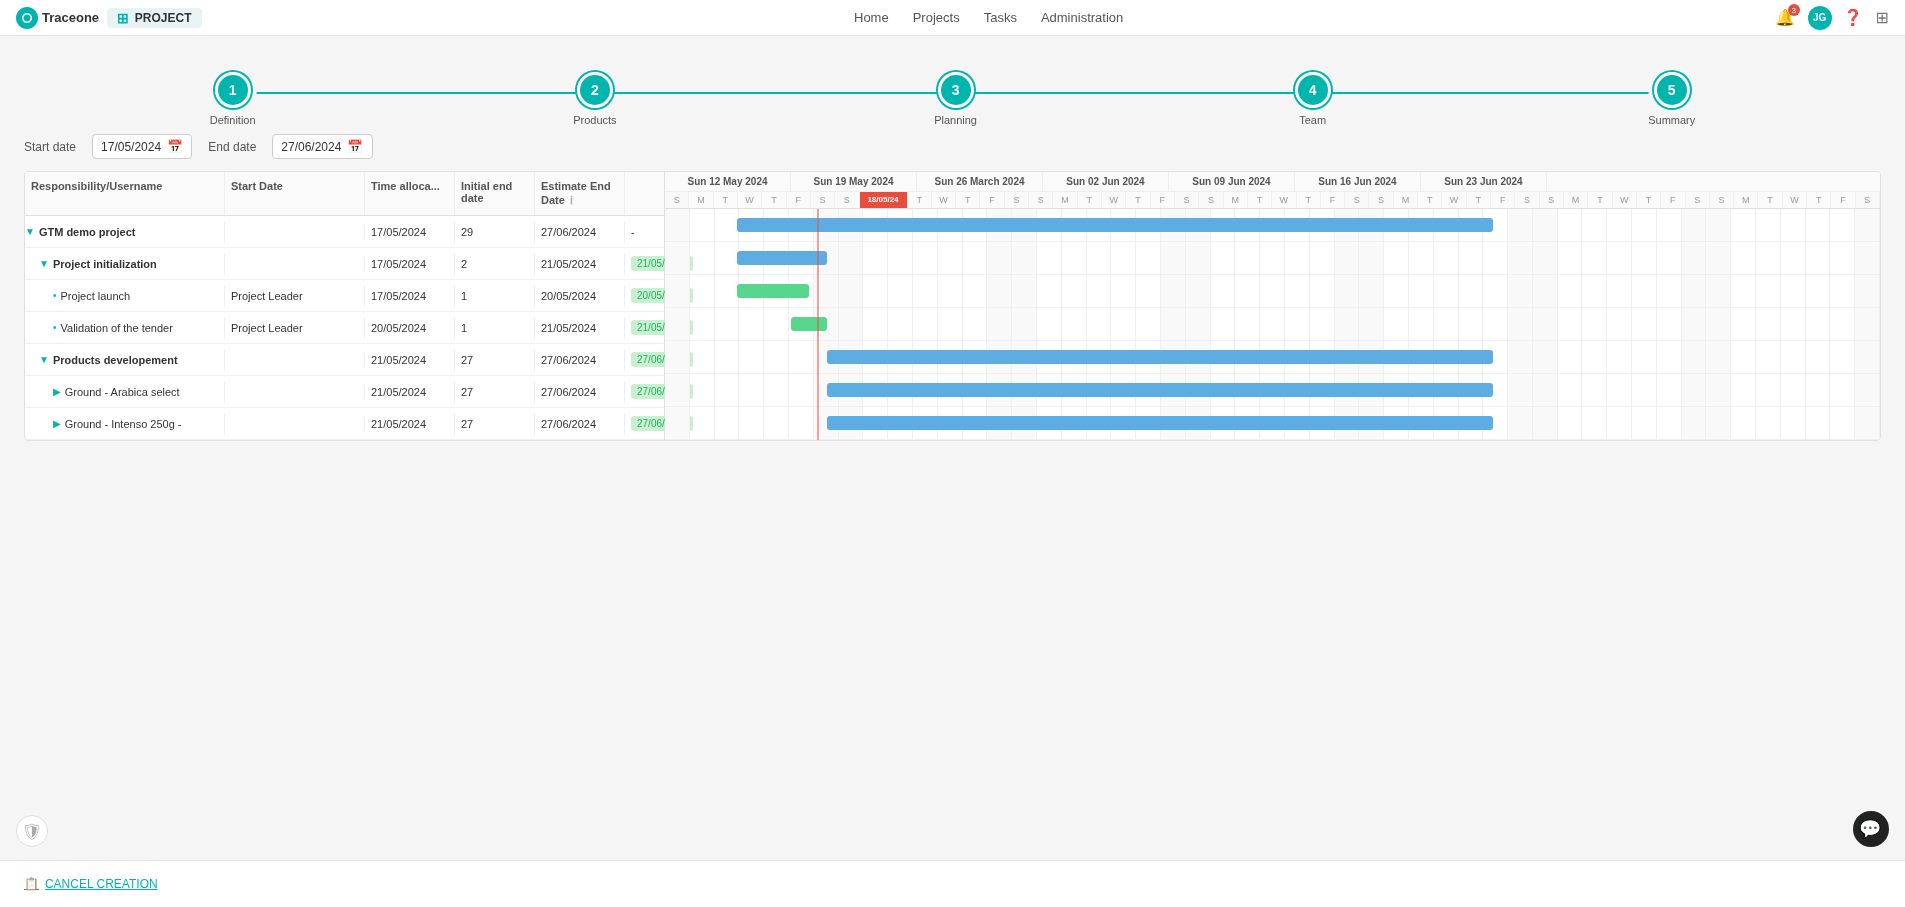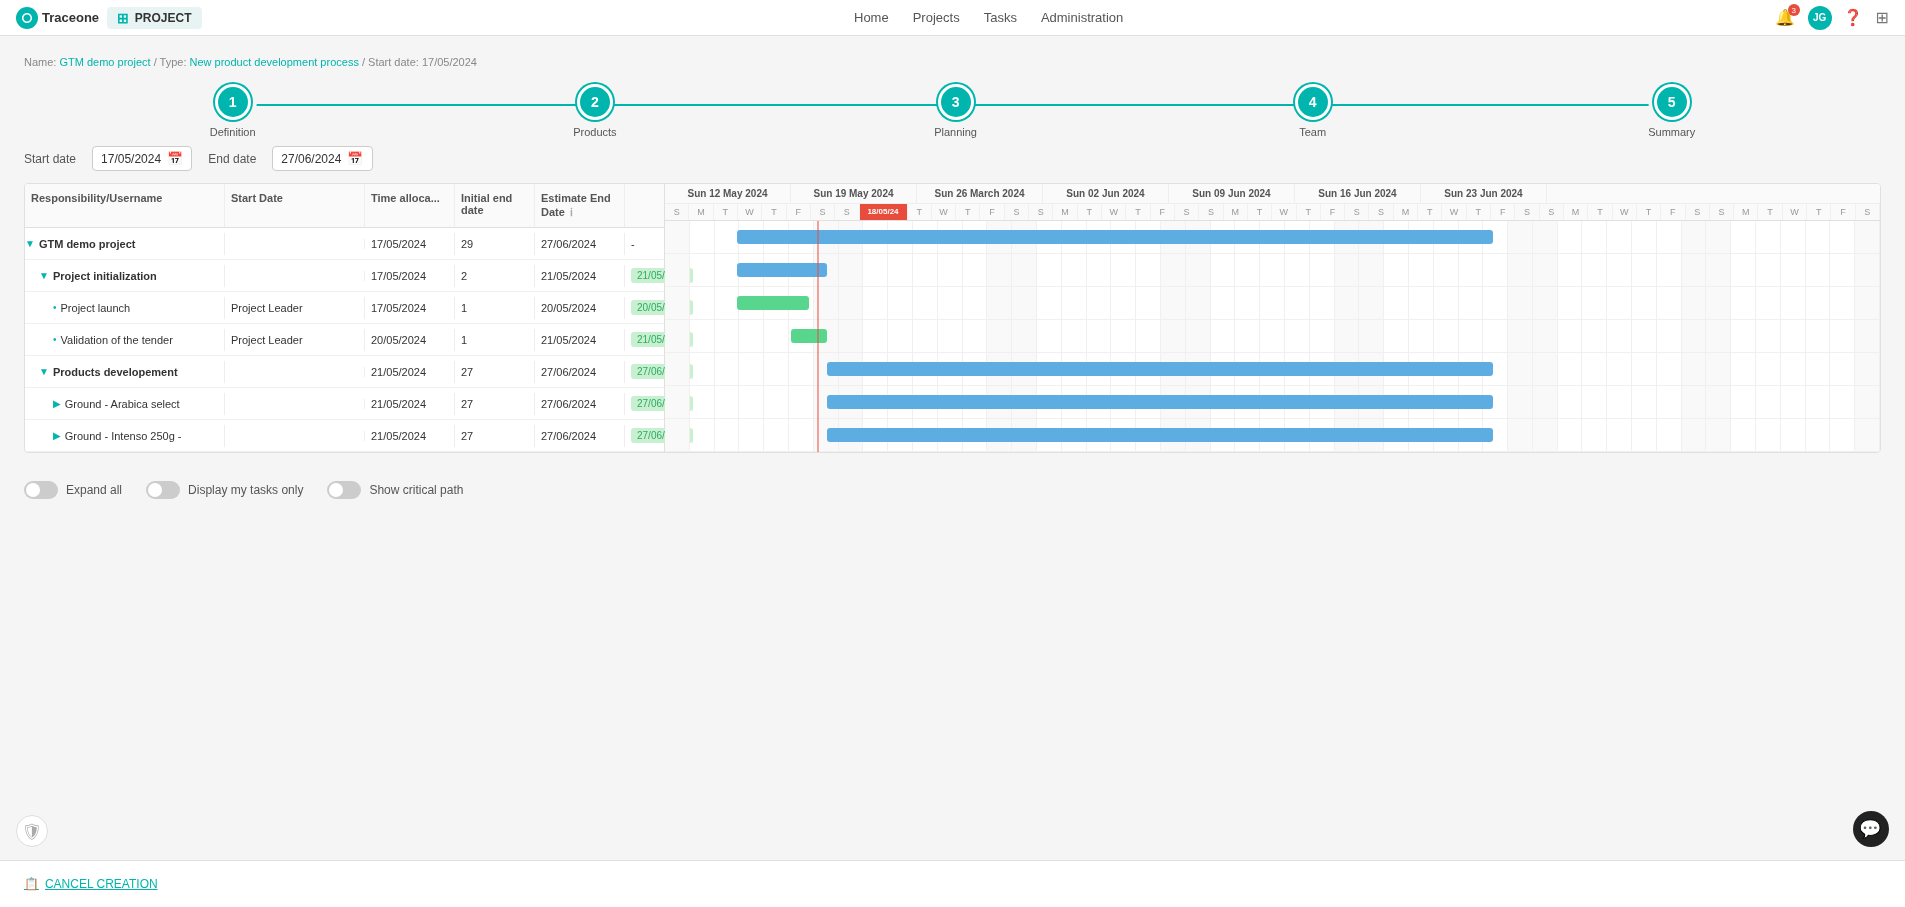--- a/index.html
+++ b/index.html
@@ -4,21 +4,21 @@
   <style>
     * { box-sizing: border-box; margin: 0; padding: 0; }
     body { font-family: Arial, sans-serif; font-size: 12px; background: #f5f5f5; color: #333; overflow-x: hidden; }
 
     
     .top-nav {
       display: flex; align-items: center; background: #fff;
       border-bottom: 1px solid #e0e0e0; height: 36px; padding: 0 16px;
       justify-content: space-between;
     }
-    .top-nav-left { display: flex; gap: 8px; }
+    .top-nav-left { display: flex; align-items: center; gap: 8px; }
     .top-nav-logo { display: flex; align-items: center; gap: 4px; font-weight: bold; font-size: 13px; color: #333; }
     .logo-icon { width: 22px; height: 22px; border-radius: 50%; background: #00b5ad; display: flex; align-items: center; justify-content: center; }
     .logo-icon svg { width: 14px; height: 14px; }
     .nav-project-label {
       display: flex; align-items: center; gap: 6px;
       background: #e8f4f4; border-radius: 4px; padding: 2px 10px;
       font-size: 12px; font-weight: bold; color: #333;
     }
     .nav-project-icon { color: #00b5ad; font-size: 14px; }
     .top-nav-center { display: flex; gap: 24px; }
@@ -198,28 +198,20 @@
     <button class="nav-icon-btn">
       🔔<span class="badge">3</span>
     </button>
     <div class="avatar">JG</div>
     <button class="nav-icon-btn">❓</button>
     <button class="nav-icon-btn">⊞</button>
   </div>
 </nav>
 
 <div class="page" style="padding-bottom: 80px;">
-  <div class="breadcrumb">
-    <span>Name:</span>
-    <a>GTM demo project</a>
-    <span>/ Type:</span>
-    <a>New product development process</a>
-    <span>/ Start date:</span>
-    <span>17/05/2024</span>
-  </div>
 
   <div class="stepper">
     <div class="stepper-line"></div>
     <div class="stepper-steps">
       <div class="step">
         <div class="step-circle">1</div>
         <div class="step-label">Definition</div>
       </div>
       <div class="step">
         <div class="step-circle">2</div>
@@ -772,40 +764,20 @@
             <div class="gantt-body-cell" style="min-width: 18px; width: 18px;"></div>
             <div class="gantt-body-cell" style="min-width: 18px; width: 18px;"></div>
             <div class="gantt-body-cell" style="min-width: 18px; width: 18px;"></div>
             <div class="gantt-body-cell weekend" style="min-width: 18px; width: 18px;"></div>
             <div class="gantt-bar" style="left: 162px; width: 666px; background: rgb(93, 173, 226);"></div>
           </div>
         </div>
     </div>
   </div>
 
-  <div class="bottom-bar">
-    <div class="toggle-group">
-      <div class="toggle-switch">
-        <div class="toggle-knob"></div>
-      </div>
-      <span class="toggle-label">Expand all</span>
-    </div>
-    <div class="toggle-group">
-      <div class="toggle-switch">
-        <div class="toggle-knob"></div>
-      </div>
-      <span class="toggle-label">Display my tasks only</span>
-    </div>
-    <div class="toggle-group">
-      <div class="toggle-switch">
-        <div class="toggle-knob"></div>
-      </div>
-      <span class="toggle-label">Show critical path</span>
-    </div>
-  </div>
 </div>
 
 <div class="footer-actions">
   <button class="btn-cancel">
     <span>📋</span>
     <span>CANCEL CREATION</span>
   </button>
 </div>
 
 <div class="shield-btn">🛡</div>

